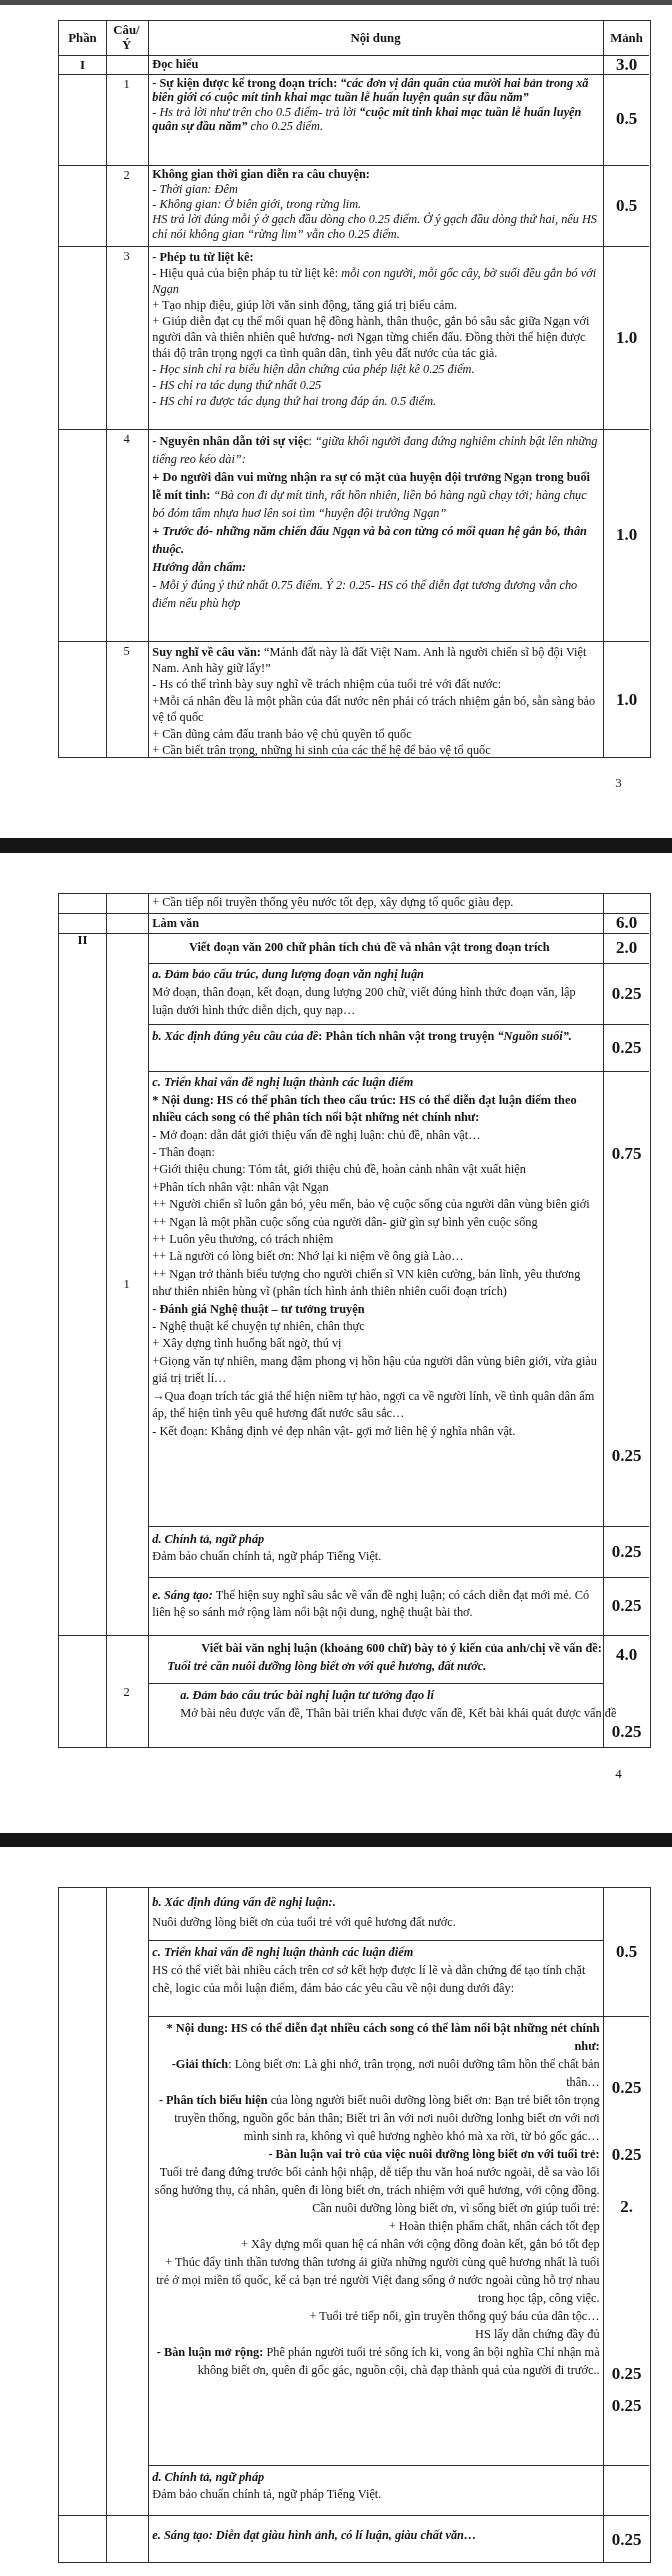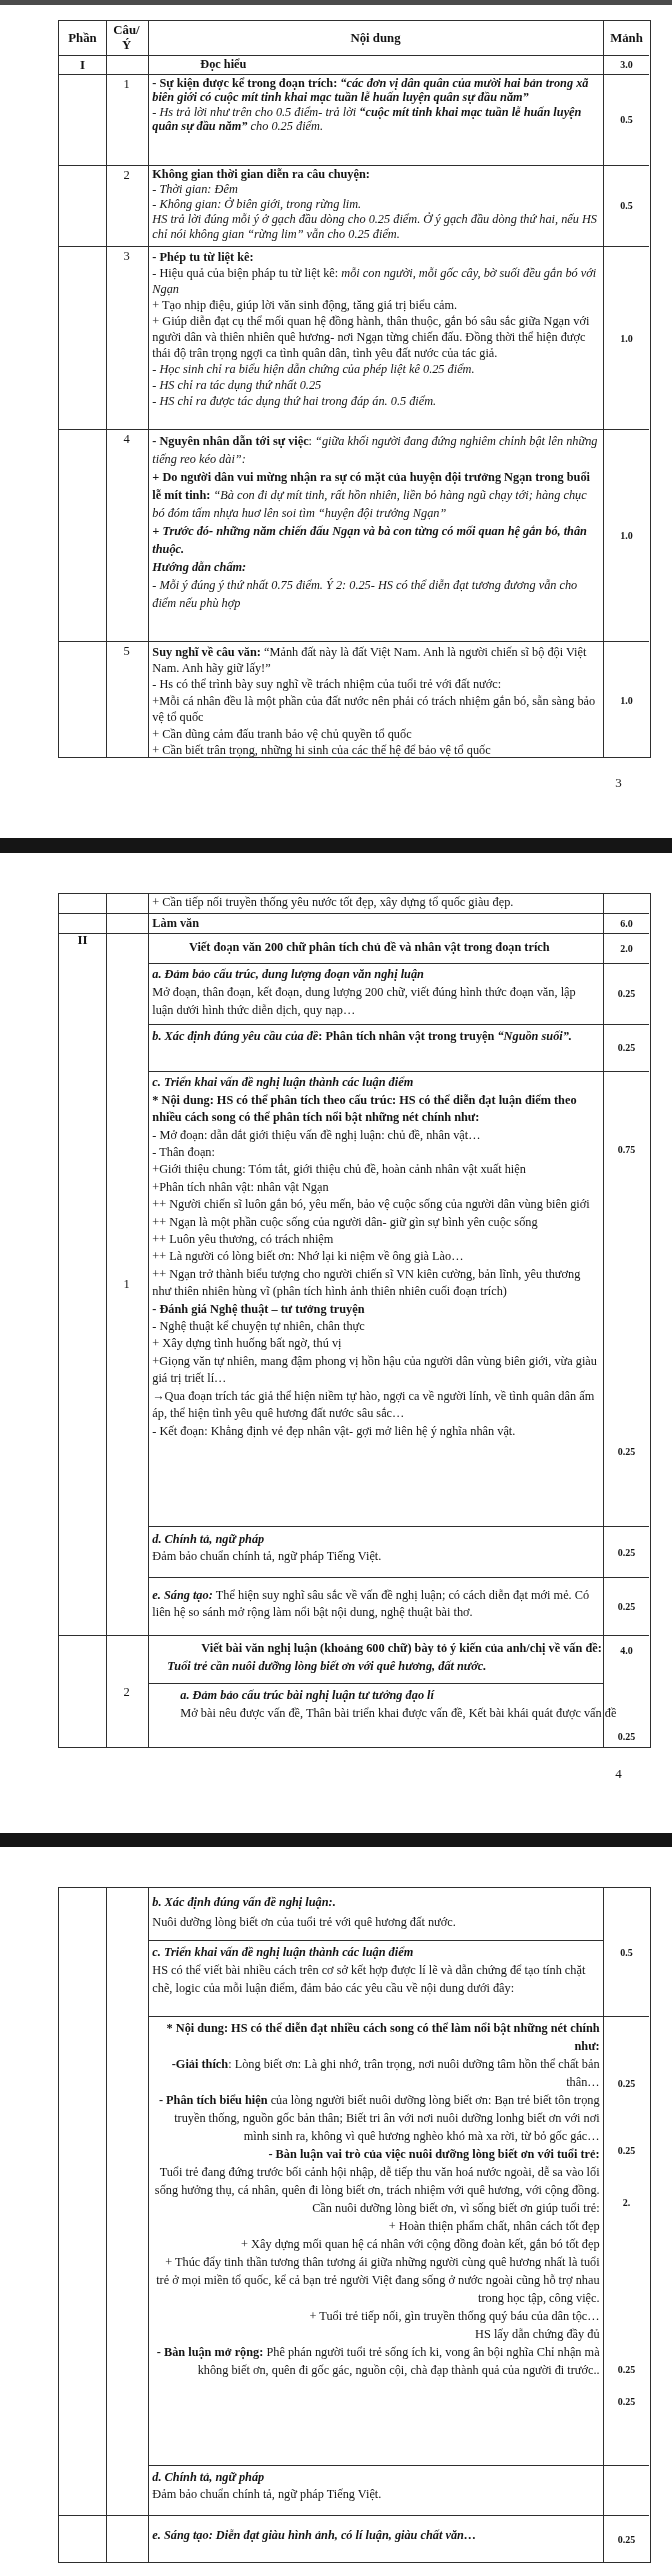--- a/index.html
+++ b/index.html
@@ -10,21 +10,21 @@
   .tbl{position:absolute;left:58px;width:593px;box-sizing:border-box;border:1.3px solid #2e2e2e;}
   .vline{position:absolute;top:0;width:0.9px;background:#2e2e2e;}
   .hline{position:absolute;height:0.9px;background:#2e2e2e;}
   .cellabs{position:absolute;box-sizing:border-box;overflow:hidden;}
   .ctext{font-size:12.3px;}
   .para{margin:0;}
   .b{font-weight:700;}
   .i{font-style:italic;}
   .center{display:flex;align-items:center;justify-content:center;text-align:center;}
   .topalign{display:flex;justify-content:center;}
-  .score{font-weight:700;font-size:10px;}
+  .score{font-weight:700;font-size:17px;}
   .pageno{position:absolute;left:603px;width:31px;text-align:center;font-size:13px;}
   .hdr{font-weight:700;font-size:12.8px;line-height:14.6px;}
 </style>
 </head>
 <body>
 
 <div class="canvas">
   <div class="topbar"></div>
 
   <div class="tbl" id="tbl-0" style="top:20px;height:738px;">
@@ -61,21 +61,21 @@
       </div>
       <div class="cellabs topalign" style="left: 47px; top: 225px; width: 41px; height: 20.7px; padding-top: 2.6px;">
         <span style="font-size: 12.5px;">3</span>
       </div>
       <div class="cellabs topalign" style="left: 47px; top: 408px; width: 41px; height: 20.7px; padding-top: 2.6px;">
         <span style="font-size: 12.5px;">4</span>
       </div>
       <div class="cellabs topalign" style="left: 47px; top: 620px; width: 41px; height: 20.7px; padding-top: 2.6px;">
         <span style="font-size: 12.5px;">5</span>
       </div>
-      <div class="cellabs ctext" style="left: 89px; top: 34px; width: 455px; height: 19px; padding: 1.7px 3.4px 1.7px 4.3px; line-height: 15.5px; margin-left: 48px;">
+      <div class="cellabs ctext" style="left: 89px; top: 34px; width: 455px; height: 19px; padding: 1.7px 3.4px 1.7px 4.3px; line-height: 15.5px;">
         <div class="para"><span class="b ">Đọc hiểu</span></div>
       </div>
       <div class="cellabs ctext" style="left: 89px; top: 53px; width: 455px; height: 90px; padding: 1.7px 3.4px 1.7px 4.3px; line-height: 14.5px;">
         <div class="para"><span class="b ">- Sự kiện được kể trong đoạn trích: </span><span class="b i">“các đơn vị dân quân của mười hai bản trong xã biên giới có cuộc mít tinh khai mạc tuần lễ huấn luyện quân sự đầu năm”</span></div>
         <div class="para"><span class="i">- Hs trả lời như trên cho 0.5 điểm- trả lời </span><span class="b i">“cuộc mít tinh khai mạc tuần lễ huấn luyện quân sự đầu năm”</span><span class="i"> cho 0.25 điểm.</span></div>
       </div>
       <div class="cellabs ctext" style="left: 89px; top: 144px; width: 455px; height: 81px; padding: 1.7px 3.4px 1.7px 4.3px; line-height: 15px;">
         <div class="para"><span class="b ">Không gian thời gian diễn ra câu chuyện:</span></div>
         <div class="para"><span class="i">- Thời gian: Đêm</span></div>
         <div class="para"><span class="i">- Không gian: Ở biên giới, trong rừng lim.</span></div>

